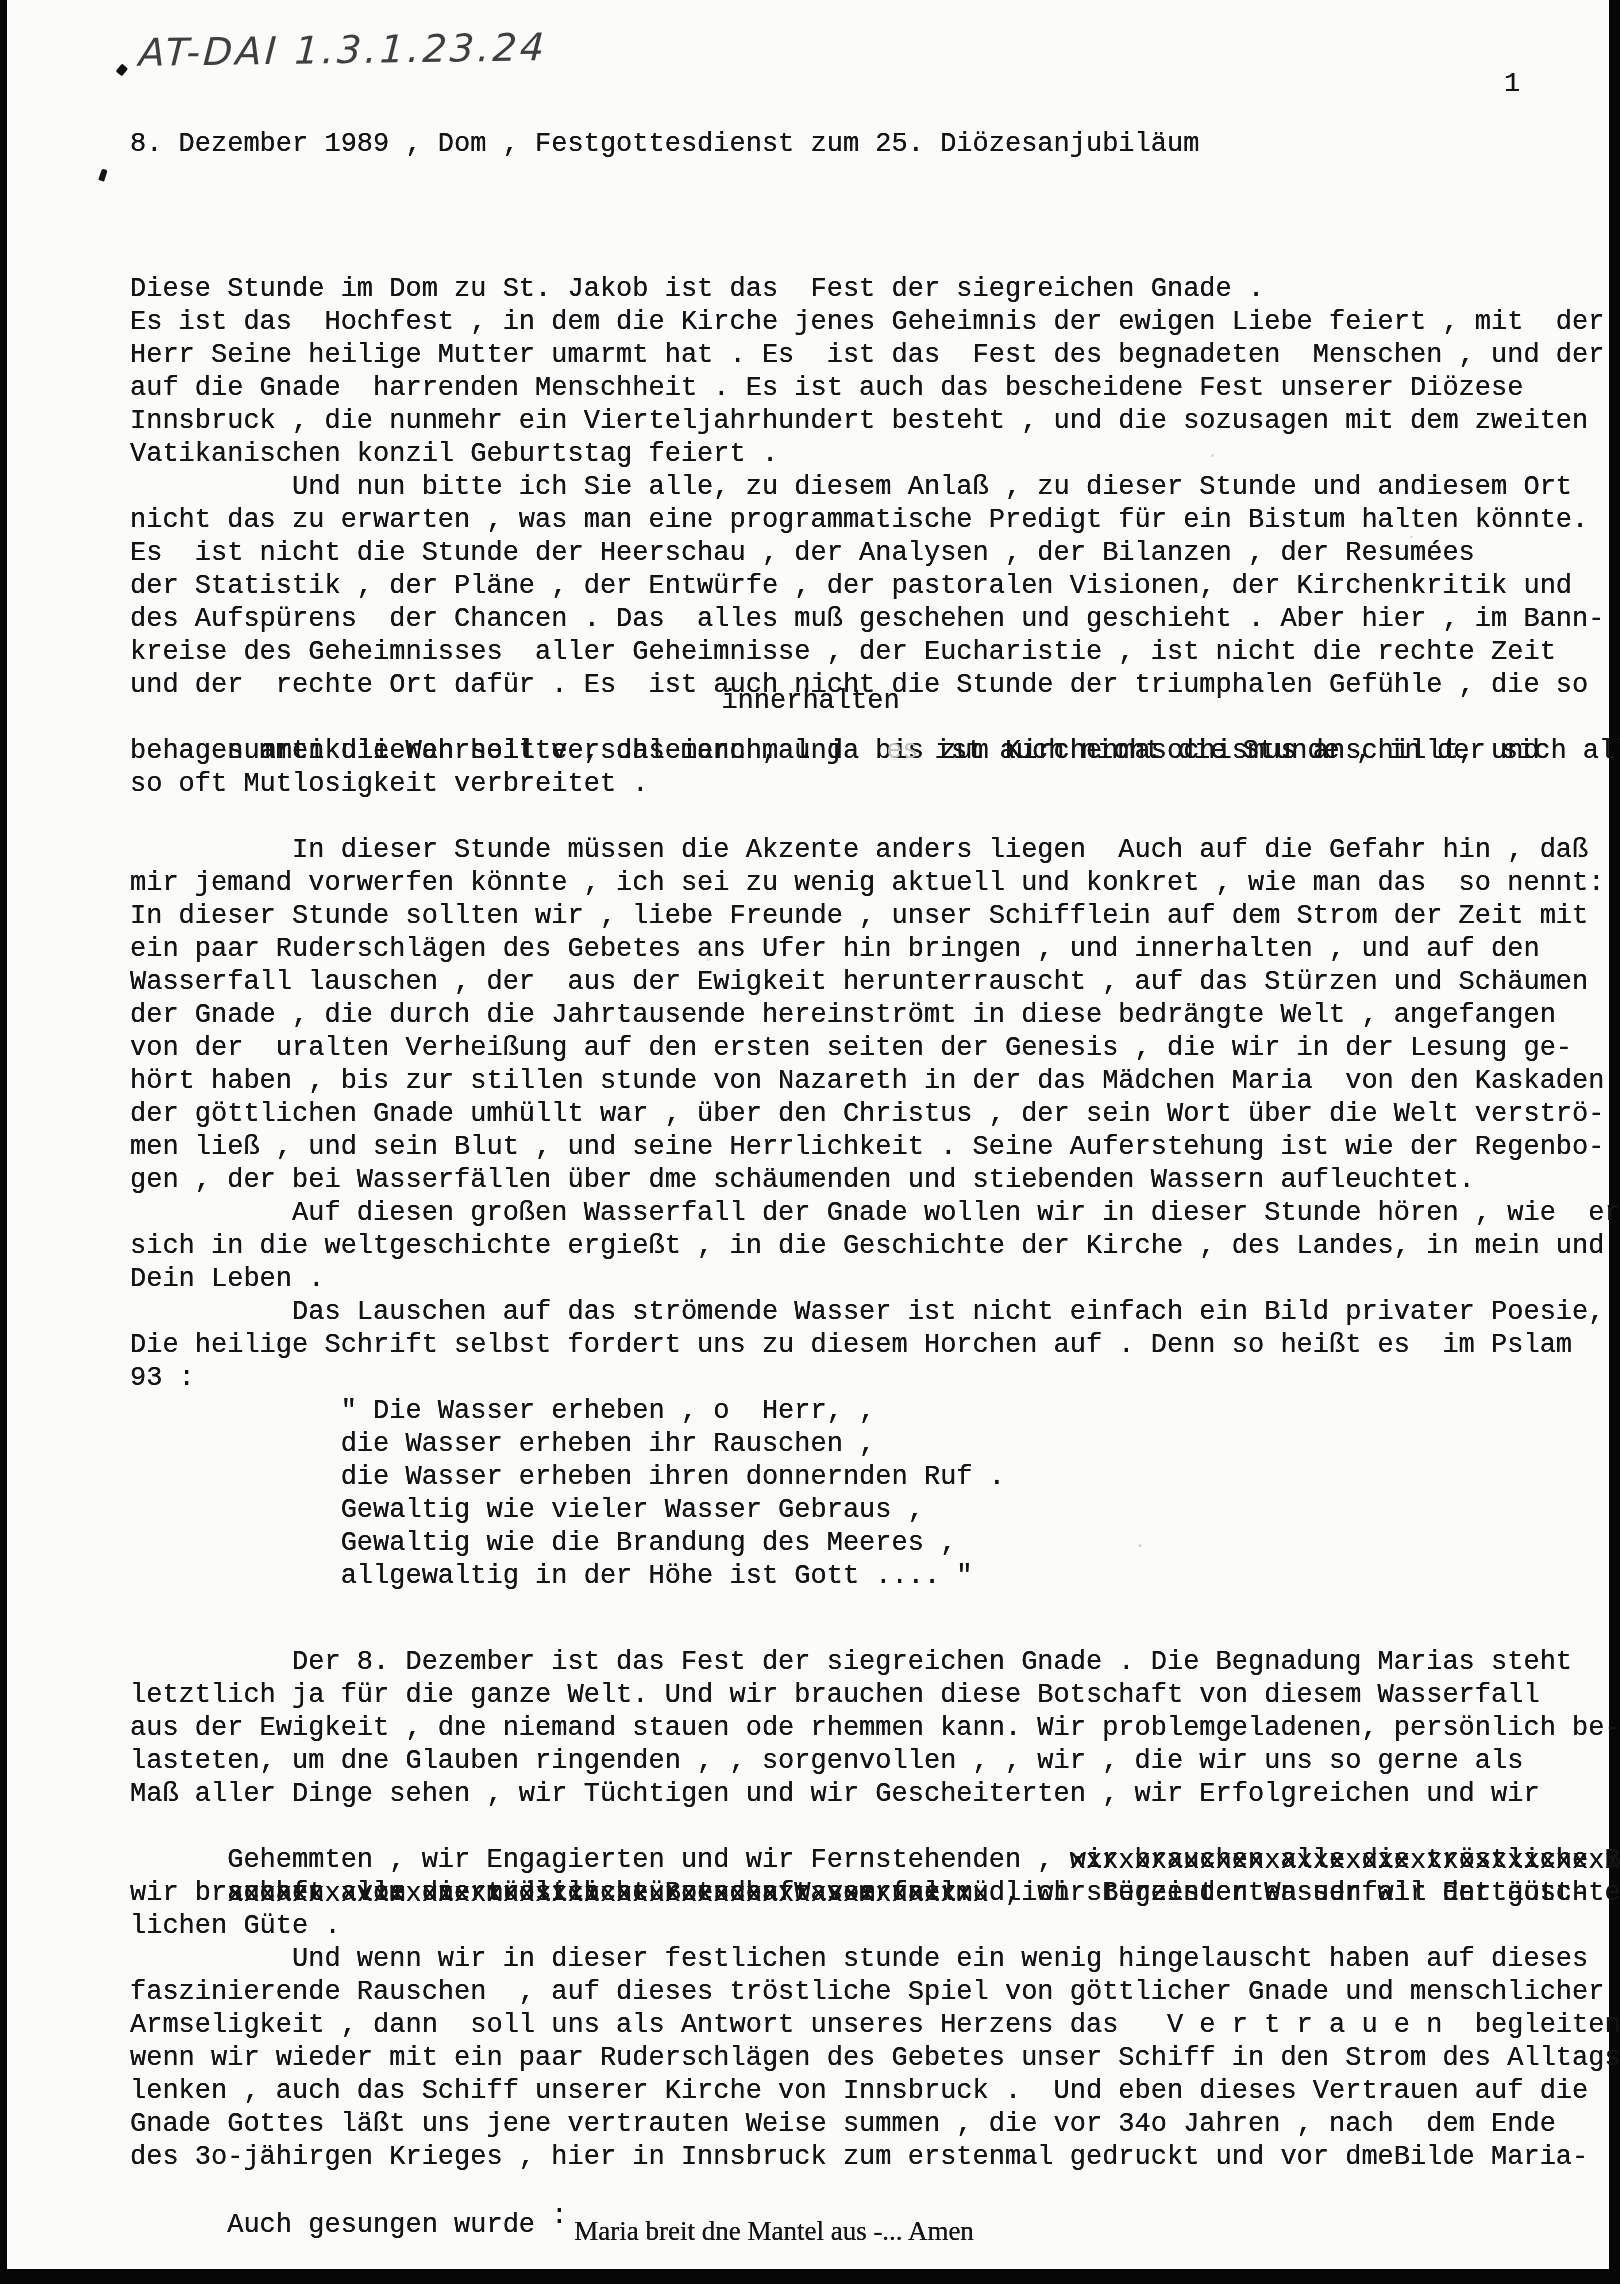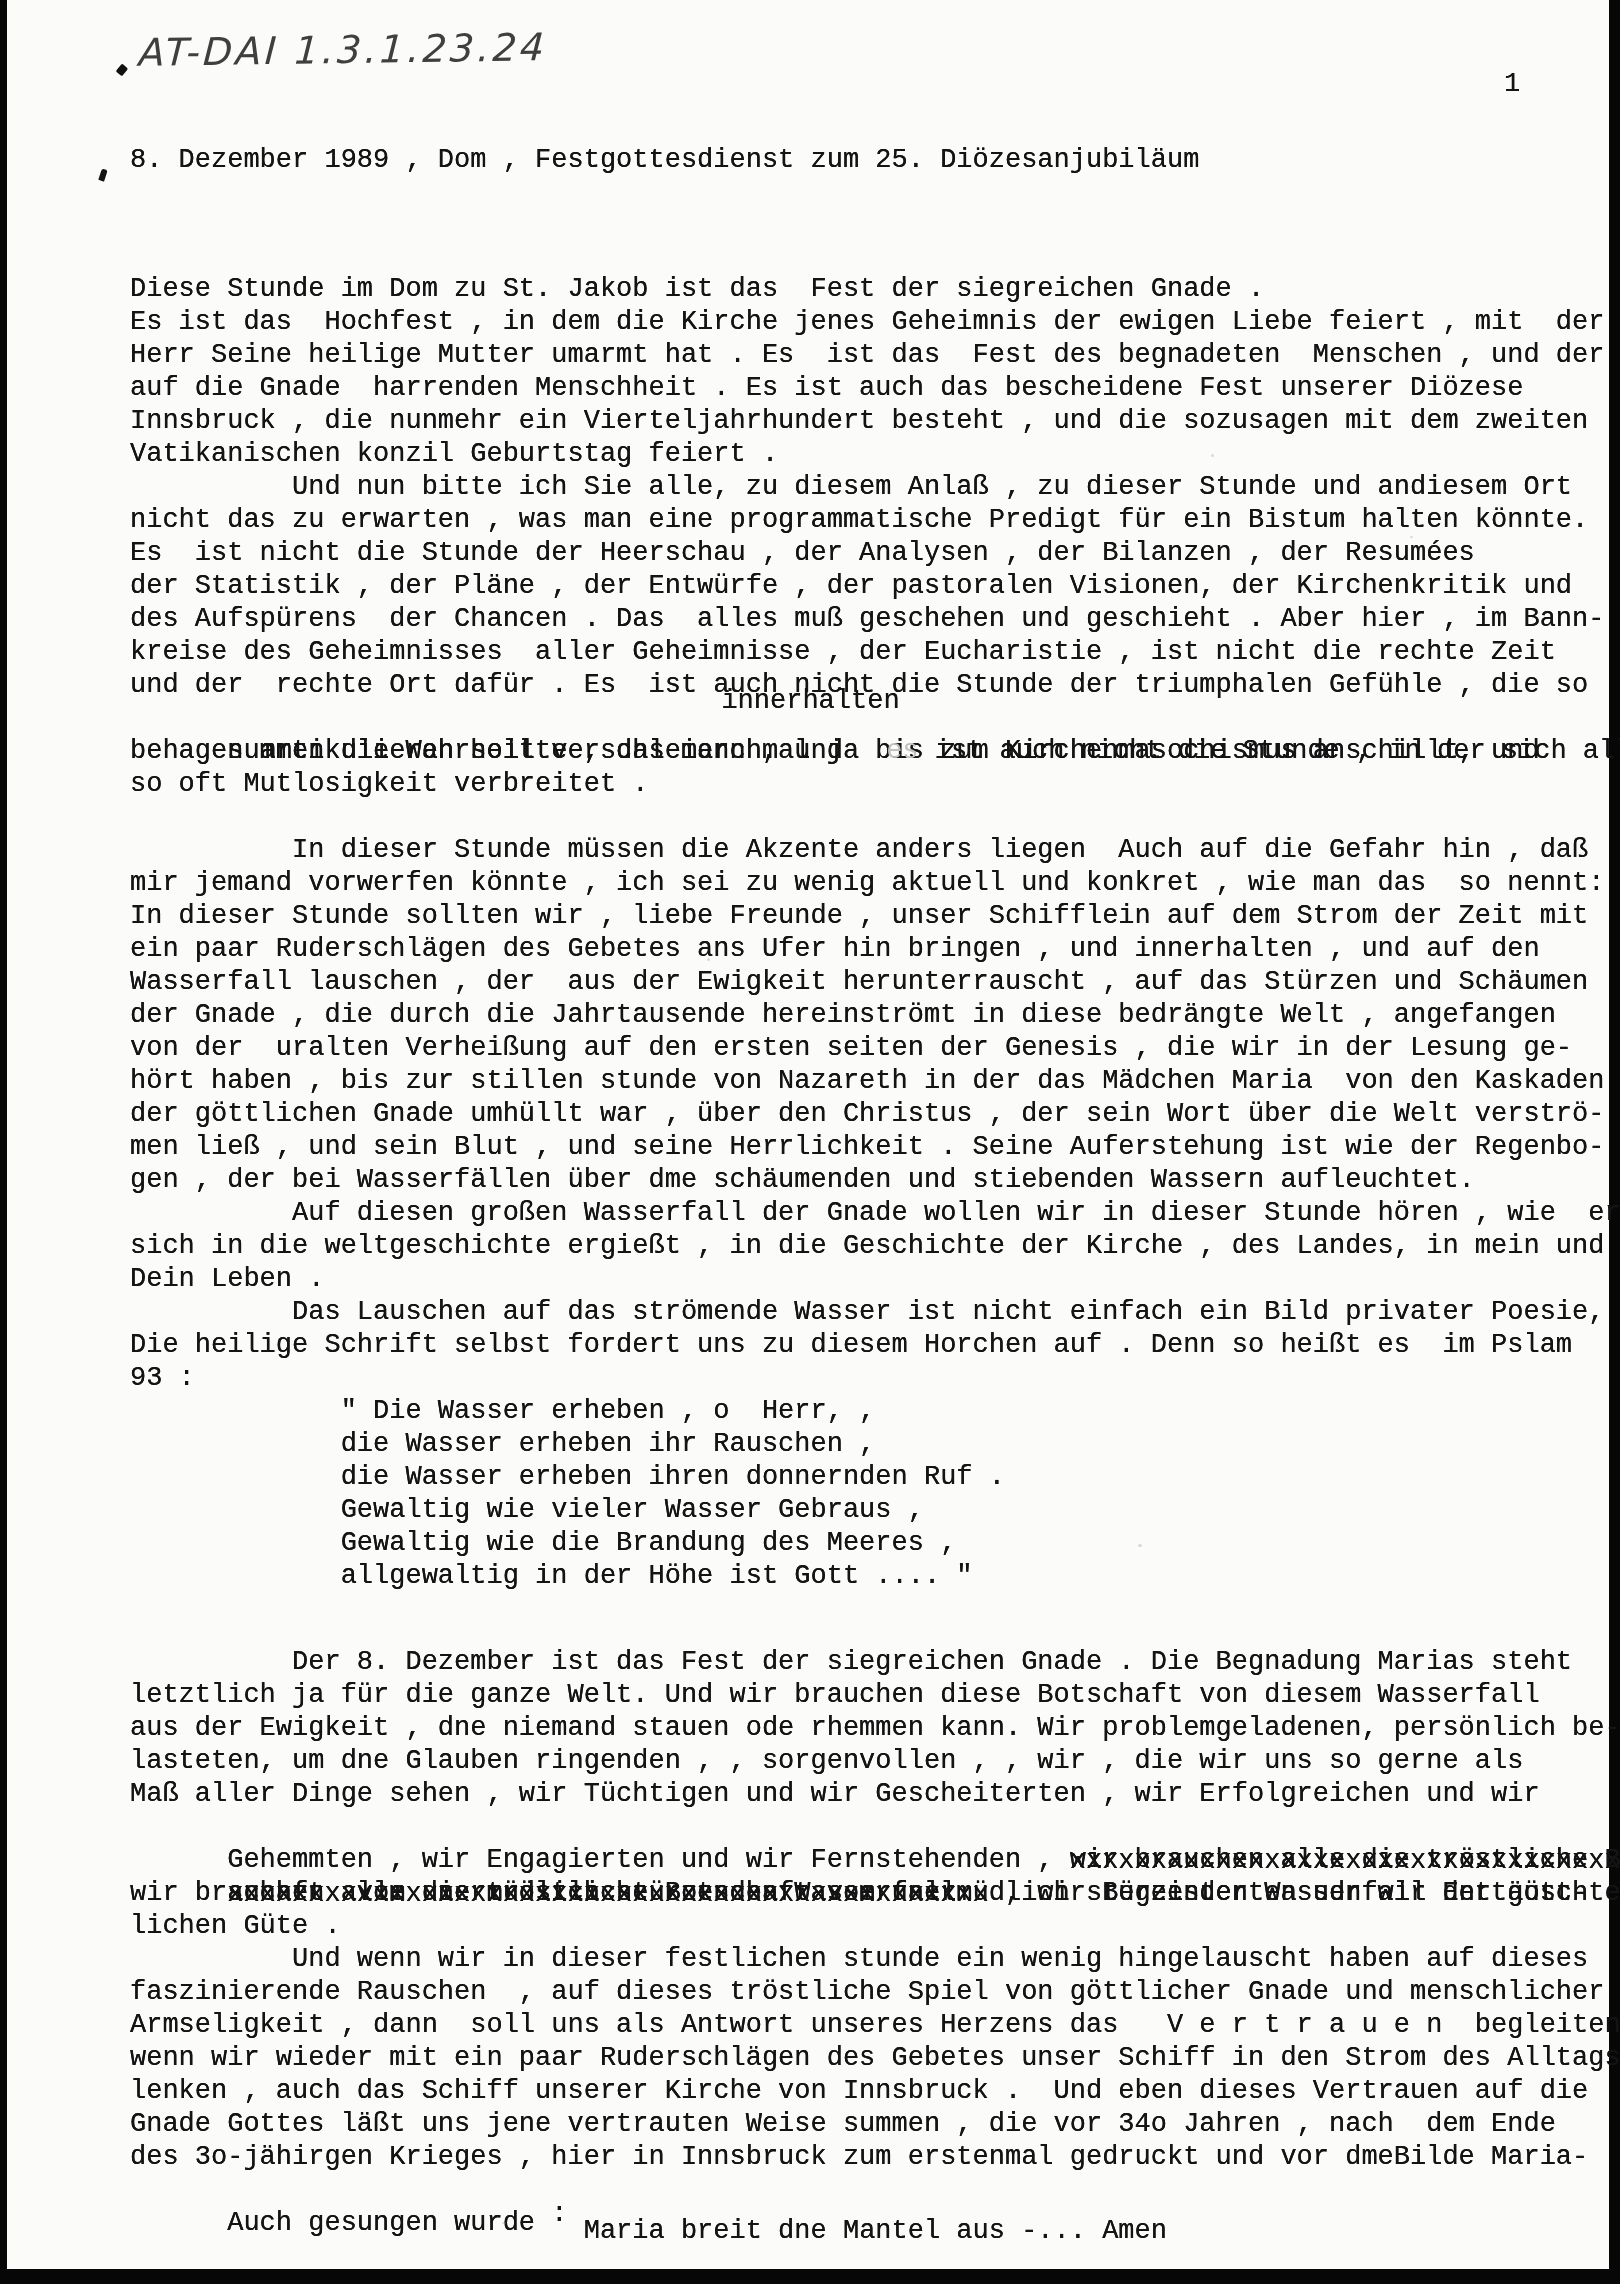--- a/index.html
+++ b/index.html
@@ -34,36 +34,36 @@
   .ink-tick{
     position:absolute;left:100px;top:169px;
     width:5.7px;height:12px;background:#141414;
     transform:rotate(18deg);border-radius:2.4px 2.4px 0.8px 0.8px;
   }
   .page-number{
     position:absolute;left:1504px;top:68px;
     font-size:29px;
   }
   .typed{font-size:27px;line-height:33px;text-shadow:0 0 0.4px currentColor;}
-  .dateline{position:absolute;left:130px;top:128px;white-space:pre;margin-top:16px;}
+  .dateline{position:absolute;left:130px;top:128px;white-space:pre;}
   .main-title{position:absolute;left:130px;top:193px;white-space:pre;}
   .text-col{position:absolute;left:130px;top:273px;width:1496px;}
   .line{white-space:pre;height:33px;}
   .line.special{position:relative;}
   .gap{height:33px;}
   .gap-lg{height:53px;}
   .ins{position:absolute;left:36.5ch;top:-17px;white-space:pre;}
   .faded{color:#c3c1bd;text-shadow:none;margin-left:27px;}
   .xover{position:relative;display:inline-block;}
   .xover::after{
     content:attr(data-x);
     position:absolute;left:0;top:0.8px;color:#141414;
   }
   .raise{position:relative;top:-9px;}
-  .drop{position:relative;top:8px;}
+  .drop{position:relative;top:8px;font-family:Liberation Serif, serif;}
   .speck{position:absolute;background:#9a9a9a;border-radius:50%;opacity:.35;}
 </style>
 </head>
 <body>
 
 <div class="page">
 
   <div class="edge edge-left"></div>
   <div class="edge edge-right"></div>
   <div class="edge edge-bottom"></div>

